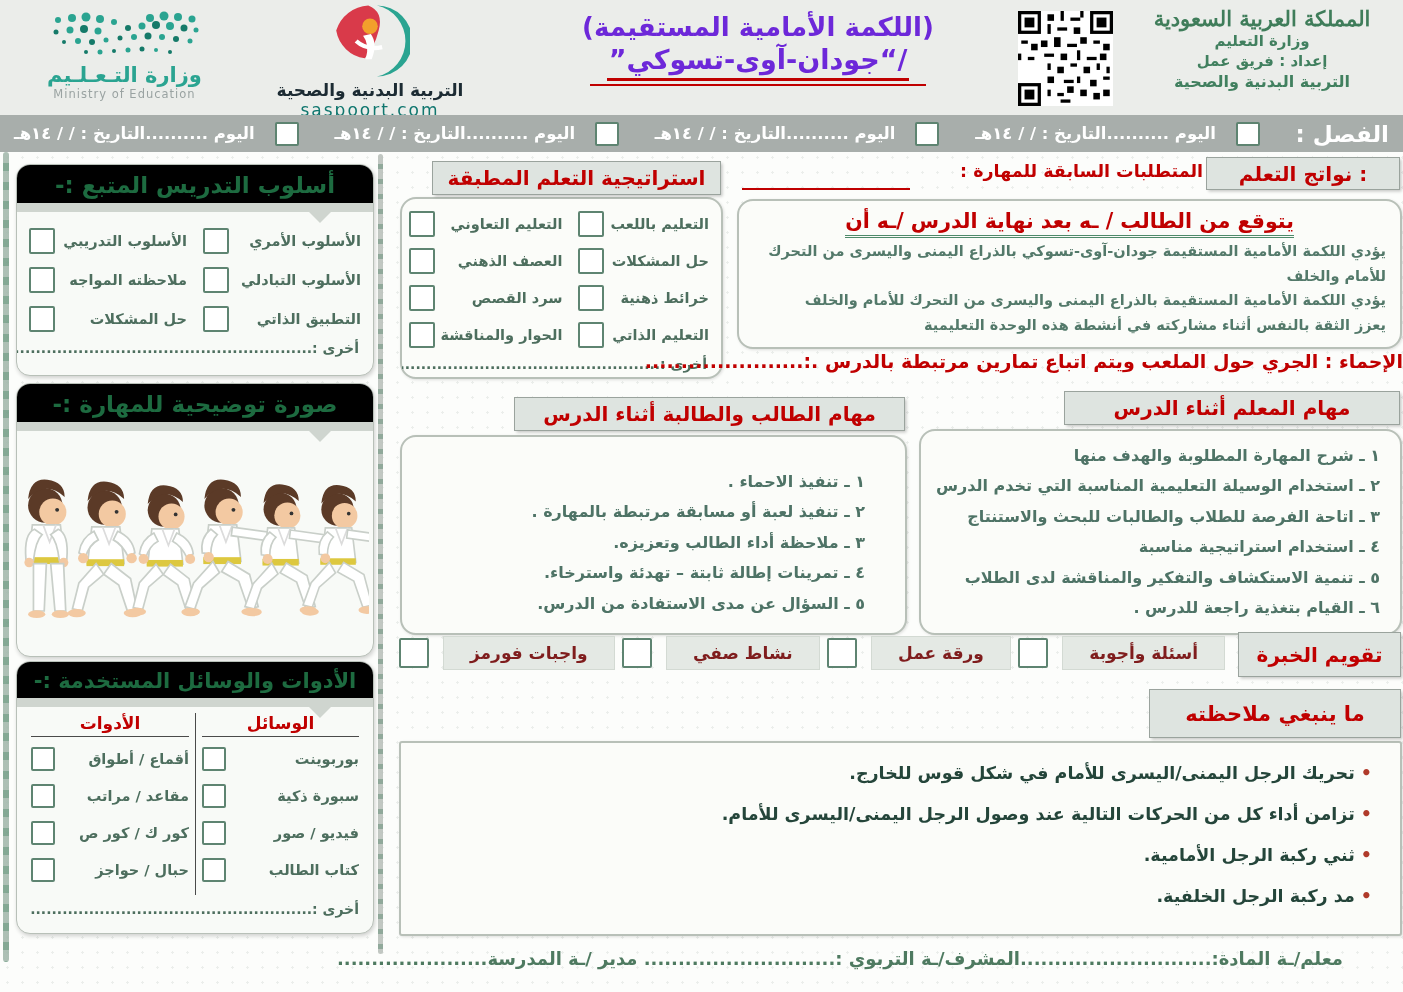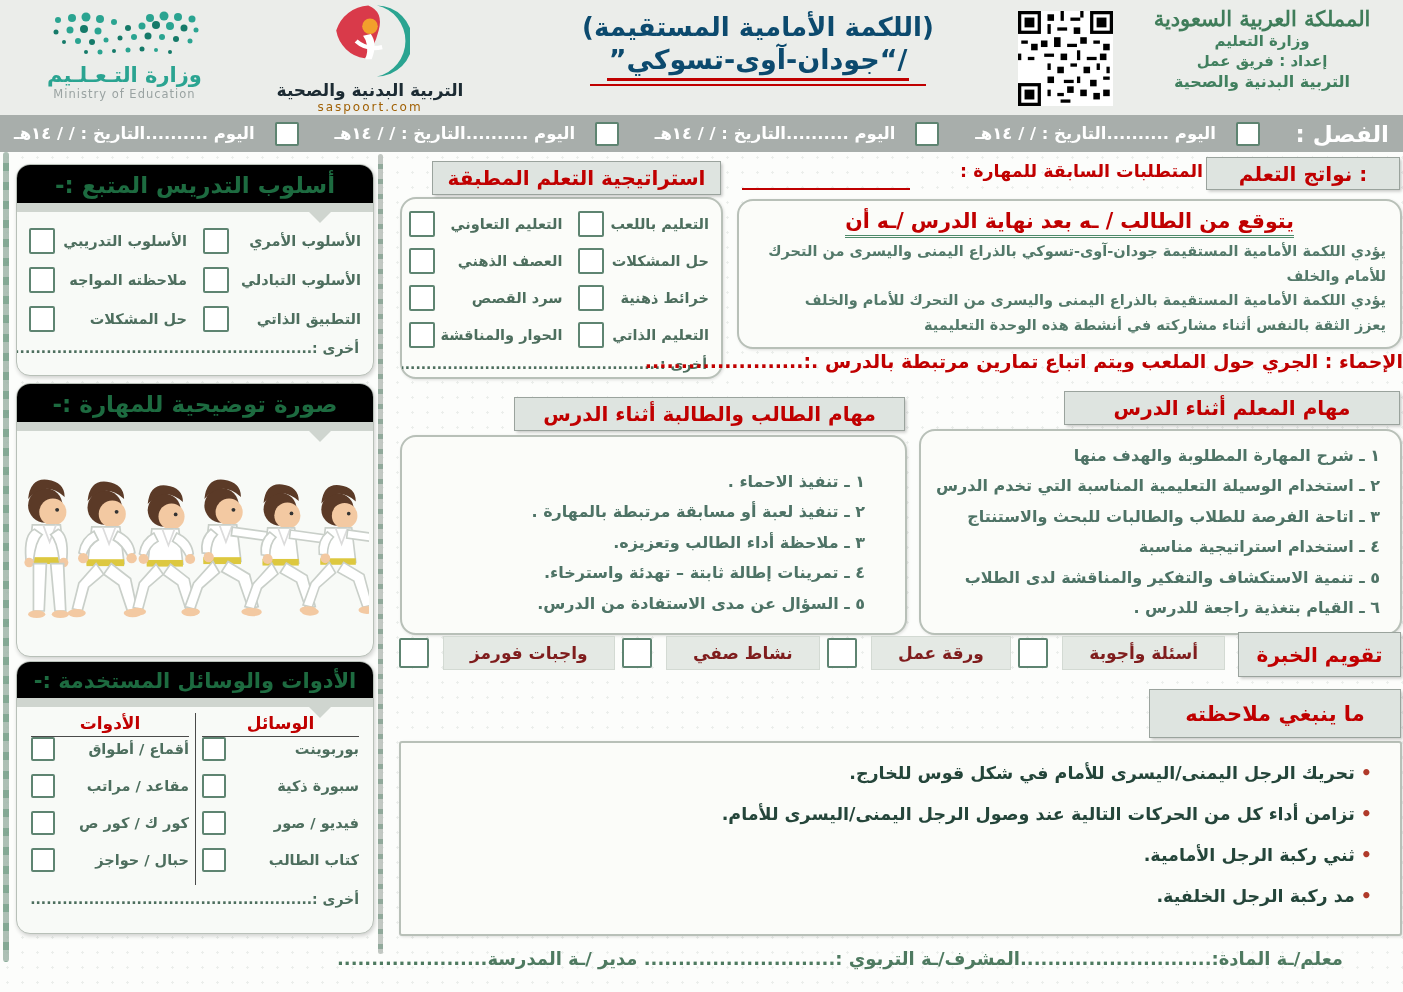--- a/index.html
+++ b/index.html
@@ -10,22 +10,22 @@
     background-size:15px 15px;opacity:.55;pointer-events:none;z-index:0;}
   .abs{position:absolute;}
   .rtl{direction:rtl;}
 
   
   .top-header{position:absolute;top:0;left:0;right:0;height:115px;background:#ebedea;z-index:1;}
   .logo-block{position:absolute;text-align:center;}
   .ministry-title{color:#2aa491;font-weight:bold;font-size:21px;line-height:1.1;}
   .ministry-sub{color:#9aa3a2;font-size:11.5px;letter-spacing:1px;}
   .sport-title{color:#1c2b33;font-weight:bold;font-size:17px;margin-top:-4px;}
-  .sport-sub{color:#a16207;font-size:12px;letter-spacing:2px;}
-  .doc-title{position:absolute;left:548px;top:12px;width:420px;text-align:center;color:#0c4a6e;z-index:2;}
+  .sport-sub{color:#0f766e;font-size:17px;letter-spacing:2px;}
+  .doc-title{position:absolute;left:548px;top:12px;width:420px;text-align:center;color:#6d28d9;z-index:2;}
   .doc-title .l1{font-size:26px;font-weight:bold;}
   .doc-title .l2{font-size:27px;font-weight:bold;margin-top:2px;}
   .red-rule{height:2.5px;background:#c00000;margin:3px auto 0;}
   .kingdom{position:absolute;left:1128px;top:6px;width:268px;text-align:center;color:#41805f;z-index:2;}
   .kingdom .k1{font-family:"DejaVu Serif", serif;font-size:21px;font-weight:bold;color:#3f7d5a;}
   .kingdom .k2{font-size:15px;font-weight:bold;margin-top:1px;}
   .kingdom .k3{font-size:15px;font-weight:bold;margin-top:2px;}
   .kingdom .k4{font-size:16px;font-weight:bold;margin-top:2px;}
 
   
@@ -59,21 +59,21 @@
   .opt{display:flex;align-items:center;justify-content:space-between;gap:6px;direction:rtl;}
   .opt .lbl{color:#4d6e5e;font-weight:bold;font-size:14.5px;white-space:nowrap;}
   .other-line{direction:rtl;color:#4d6e5e;font-weight:bold;font-size:14px;padding:6px 14px 8px;
     white-space:nowrap;overflow:hidden;}
 
   
   .tools-grid{display:grid;grid-template-columns:1fr 1fr;direction:rtl;padding:6px 8px 0;}
   .tools-col{padding:0 6px;}
   .tools-col.first{border-left:1.5px solid #4a4a4a;}
   .tools-head{color:#c00000;font-weight:bold;font-size:17px;text-align:center;border-bottom:1.5px solid #4a4a4a;
-    padding-bottom:3px;}
+    padding-bottom:3px;margin-bottom:10px;}
   .trow{display:flex;align-items:center;justify-content:space-between;gap:6px;direction:rtl;margin-bottom:13px;}
   .trow .lbl{color:#4d6e5e;font-weight:bold;font-size:14.5px;white-space:nowrap;}
 
   
   .prereq{position:absolute;left:935px;top:161px;width:268px;direction:rtl;color:#c00000;
     font-weight:bold;font-size:17.5px;z-index:2;white-space:nowrap;}
   .prereq-line{position:absolute;left:742px;top:188px;width:168px;border-top:2.5px solid #c00000;z-index:2;}
   .expect-title{color:#c00000;font-weight:bold;font-size:20.5px;text-align:center;direction:rtl;margin:8px 0 4px;}
   .expect-title span{border-bottom:3px double #4d8a6a;padding-bottom:2px;}
   .expect-items{direction:rtl;color:#53796a;font-size:14.5px;font-weight:600;line-height:1.7;padding:2px 14px;}

